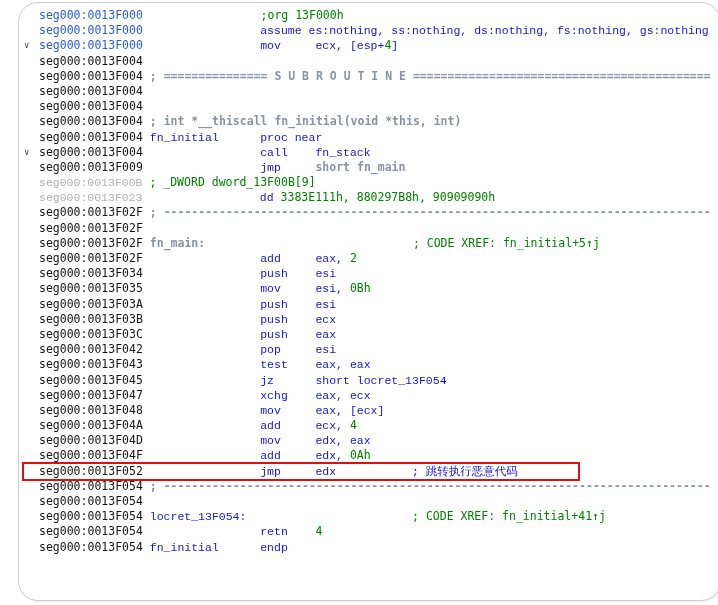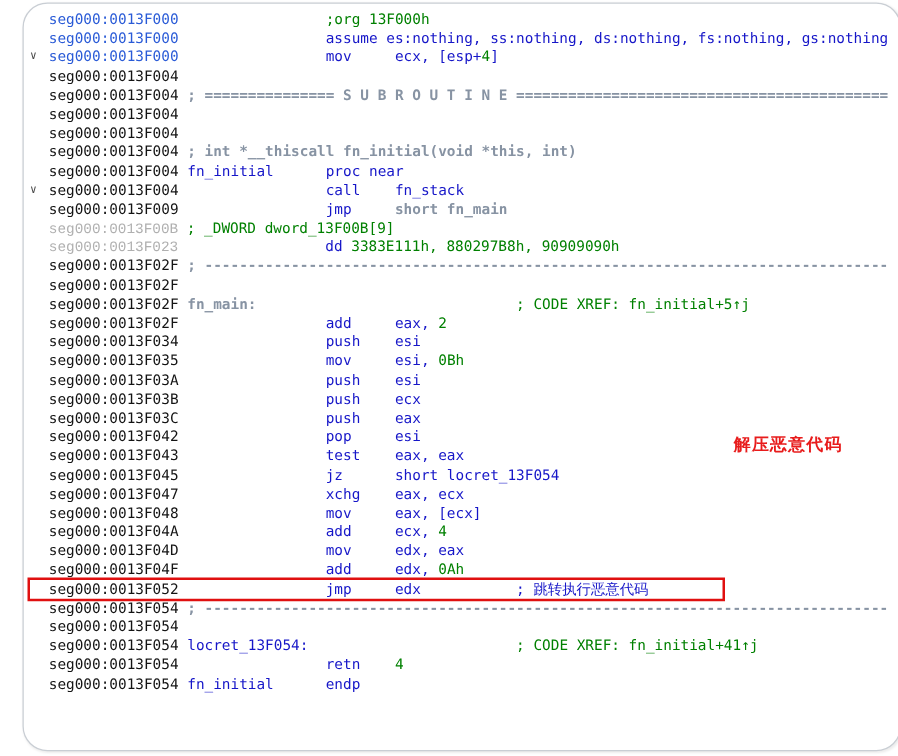--- a/index.html
+++ b/index.html
@@ -20,21 +20,21 @@
     height:15.2px;line-height:15.2px;
     white-space:pre;
   }
   .gut{
     position:absolute;left:-15px;top:0;
     font-size:9px;color:#4a4a4a;line-height:15.2px;
   }
   .addr-b{color:#2a5bd7;}
   .addr-k{color:#141414;text-align:center;}
   .addr-g{color:#b0b0b0;font-family:Liberation Mono, monospace;}
-  .c-b{color:#1616c8;}
+  .c-b{color:#1616c8;font-family:Liberation Mono, monospace;}
   .c-g{color:#008000;}
   .c-s{color:#8793a3;font-weight:bold;}
   .redbox{
     position:absolute;top:-2px;height:15px;left:-17px;
     border:2px solid #e01010;
     pointer-events:none;
   }
   .overlay-label{
     position:absolute;
     font-family:"DejaVu Sans","Liberation Sans",sans-serif;
@@ -79,14 +79,13 @@
       <div class="line"><span class="addr-k">seg000:0013F04A </span><span class="c-b">                add     ecx, </span><span class="c-g">4</span></div>
       <div class="line"><span class="addr-k">seg000:0013F04D </span><span class="c-b">                mov     edx, eax</span></div>
       <div class="line"><span class="addr-k">seg000:0013F04F </span><span class="c-b">                add     edx, </span><span class="c-g">0Ah</span></div>
       <div class="line"><span class="addr-k">seg000:0013F052 </span><span class="c-b">                jmp     edx</span><span class="c-b">           </span><span class="c-b">; 跳转执行恶意代码</span><div class="redbox" style="width: 554px;"></div></div>
       <div class="line"><span class="addr-k">seg000:0013F054 </span><span class="c-s">; -------------------------------------------------------------------------------</span></div>
       <div class="line"><span class="addr-k">seg000:0013F054 </span></div>
       <div class="line"><span class="addr-k">seg000:0013F054 </span><span class="c-b">locret_13F054:</span><span class="c-b">                        </span><span class="c-g">; CODE XREF: fn_initial+41↑j</span></div>
       <div class="line"><span class="addr-k">seg000:0013F054 </span><span class="c-b">                retn    </span><span class="c-g">4</span></div>
       <div class="line"><span class="addr-k">seg000:0013F054 </span><span class="c-b">fn_initial      endp</span></div>
     </div>
-  <div class="overlay-label">解压恶意代码</div>
 </div>
 
 </body></html>

